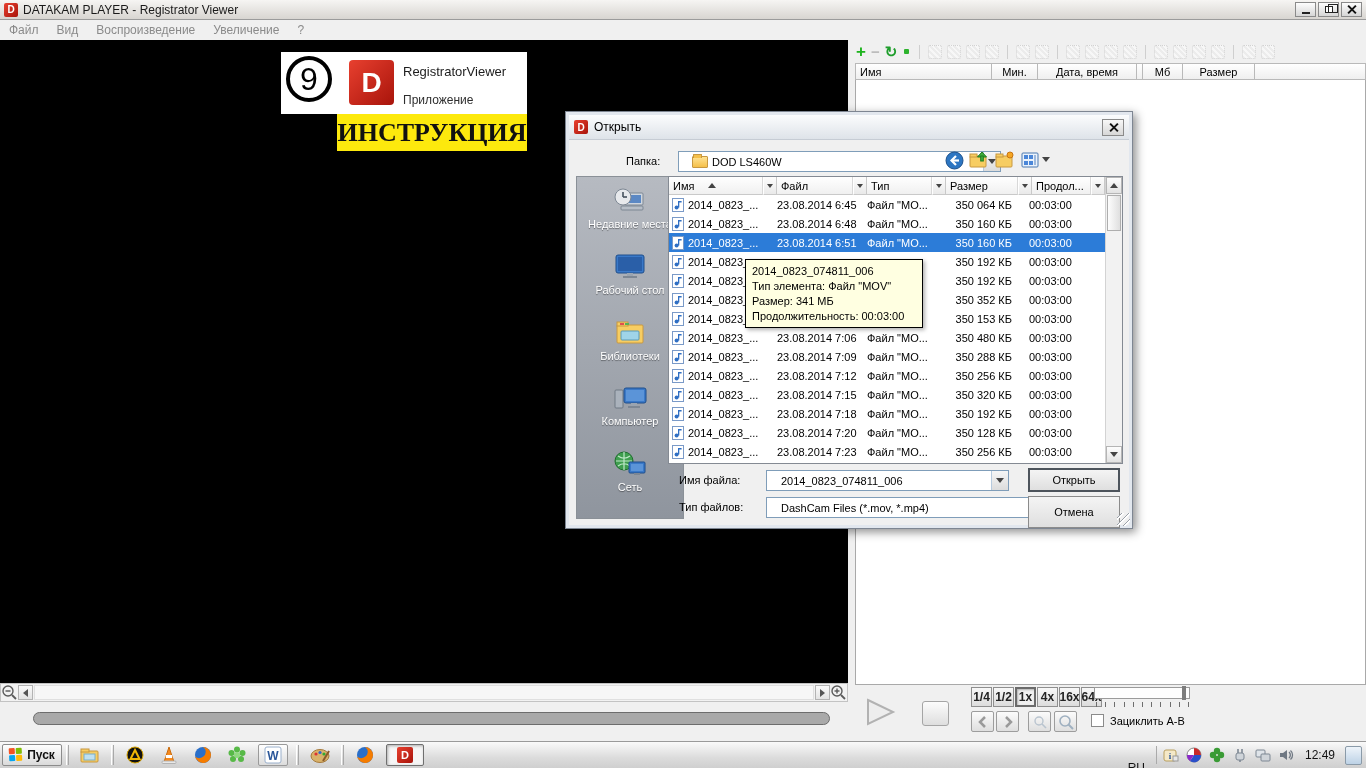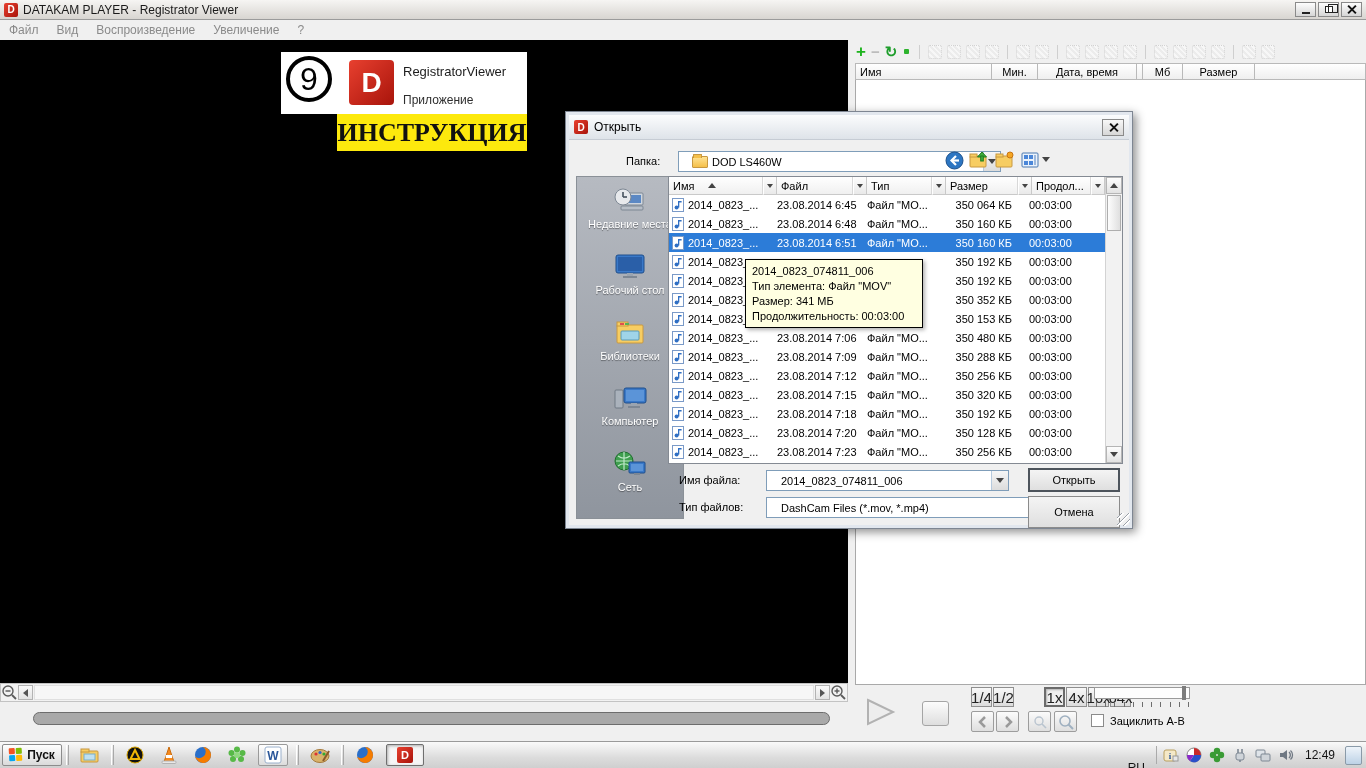--- a/index.html
+++ b/index.html
@@ -70,23 +70,23 @@
   .tri-r { width:0; height:0; border-top:4px solid transparent; border-bottom:4px solid transparent; border-left:5px solid #555; }
   .tri-u { width:0; height:0; border-left:4px solid transparent; border-right:4px solid transparent; border-bottom:5px solid #444; }
   .tri-d { width:0; height:0; border-left:4px solid transparent; border-right:4px solid transparent; border-top:5px solid #444; }
   .seekbar { left:33px; top:712px; width:797px; height:13px; background:#a9a9a9;
     border:1px solid #6d6d6d; border-radius:7px; }
 
   
   .stop-btn { left:922px; top:701px; width:27px; height:25px; border:1px solid #a5a5a5; border-radius:3px;
     background:linear-gradient(#fcfcfc,#dedede); }
   .speed-row { left:971px; top:687px; display:flex; }
-  .spd { height:20px; font-size:15px; font-weight:normal; color:#222; background:linear-gradient(#f8f8f8,#dcdcdc);
+  .spd { height:20px; font-size:12px; font-weight:bold; color:#222; background:linear-gradient(#f8f8f8,#dcdcdc);
     border:1px solid #8f8f8f; display:flex; align-items:center; justify-content:center; margin-right:1px; }
-  .spd.sel { background:#efefef; border:2px solid #6b6b6b; box-shadow:inset 1px 1px 2px rgba(0,0,0,.25);margin-left:29px; }
+  .spd.sel { background:#efefef; border:2px solid #6b6b6b; box-shadow:inset 1px 1px 2px rgba(0,0,0,.25); }
   .pslider { left:1094px; top:687px; width:96px; height:12px; background:#fdfdfd; border:1px solid #9a9a9a; }
   .pthumb { position:absolute; right:3px; top:-2px; width:4px; height:14px; background:#7d7d7d; }
   .pticks { left:1096px; top:702px; width:93px; height:5px;
     background:repeating-linear-gradient(90deg,#6e6e6e 0 1px,transparent 1px 9.2px); }
   .step-row { left:971px; top:711px; display:flex; gap:2px; }
   .stepbtn { width:23px; height:21px; background:linear-gradient(#fbfbfb,#dfdfdf); border:1px solid #9d9d9d;
     border-radius:2px; display:flex; align-items:center; justify-content:center; }
   .mag-row { left:1028px; top:711px; display:flex; gap:3px; }
   .chk-row { left:1091px; top:714px; display:flex; align-items:center; gap:6px; }
   .checkbox { width:13px; height:13px; background:#fff; border:1px solid #8b8b8b; }

